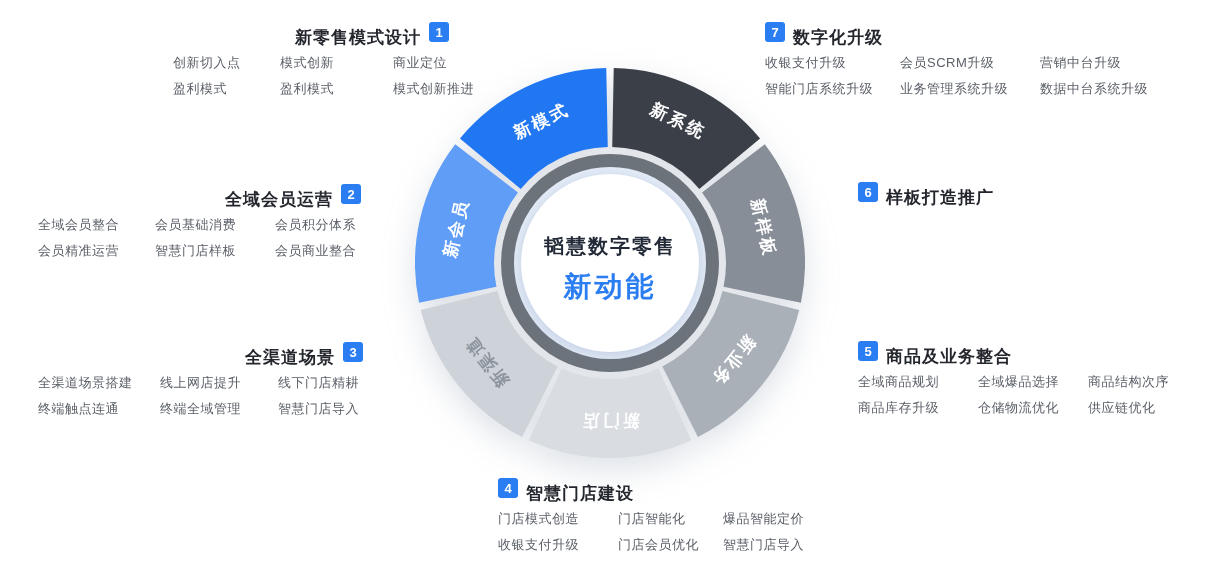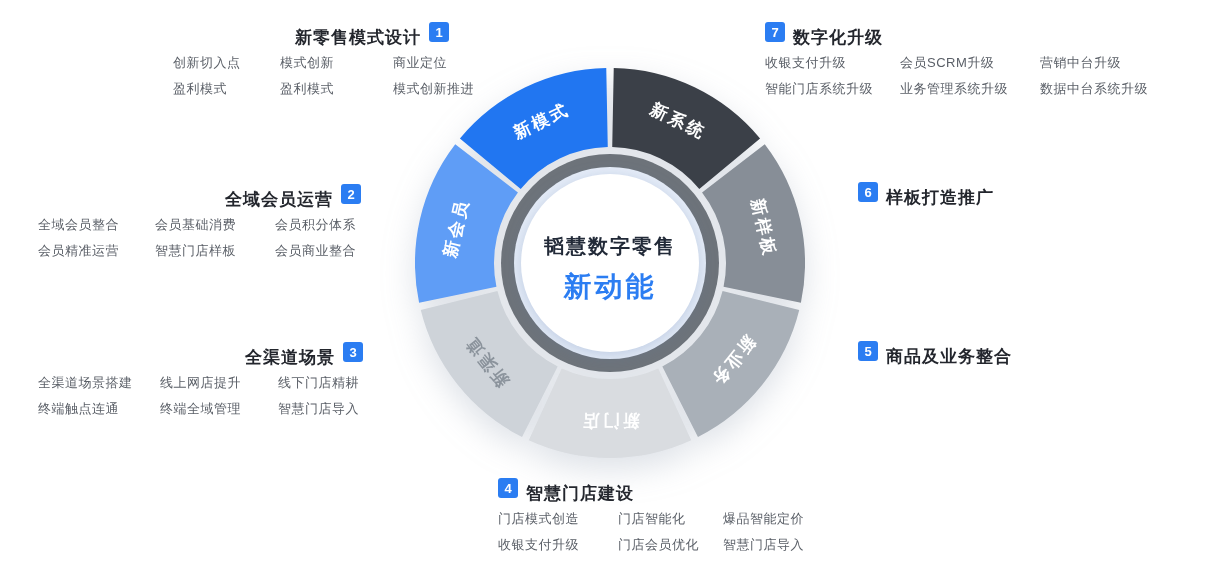--- a/index.html
+++ b/index.html
@@ -109,20 +109,28 @@
     <span>门店会员优化</span>
     <span>智慧门店导入</span>
   </div>
 </section>
 
 <section class="info s5">
   <div class="head">
     <span class="badge">5</span>
     <h3>商品及业务整合</h3>
   </div>
+  <div class="items" style="grid-template-columns:120px 110px auto">
+    <span>全域商品规划</span>
+    <span>全域爆品选择</span>
+    <span>商品结构次序</span>
+    <span>商品库存升级</span>
+    <span>仓储物流优化</span>
+    <span>供应链优化</span>
+  </div>
 </section>
 
 <section class="info s6">
   <div class="head">
     <span class="badge">6</span>
     <h3>样板打造推广</h3>
   </div>
 </section>
 
 <section class="info s7">

